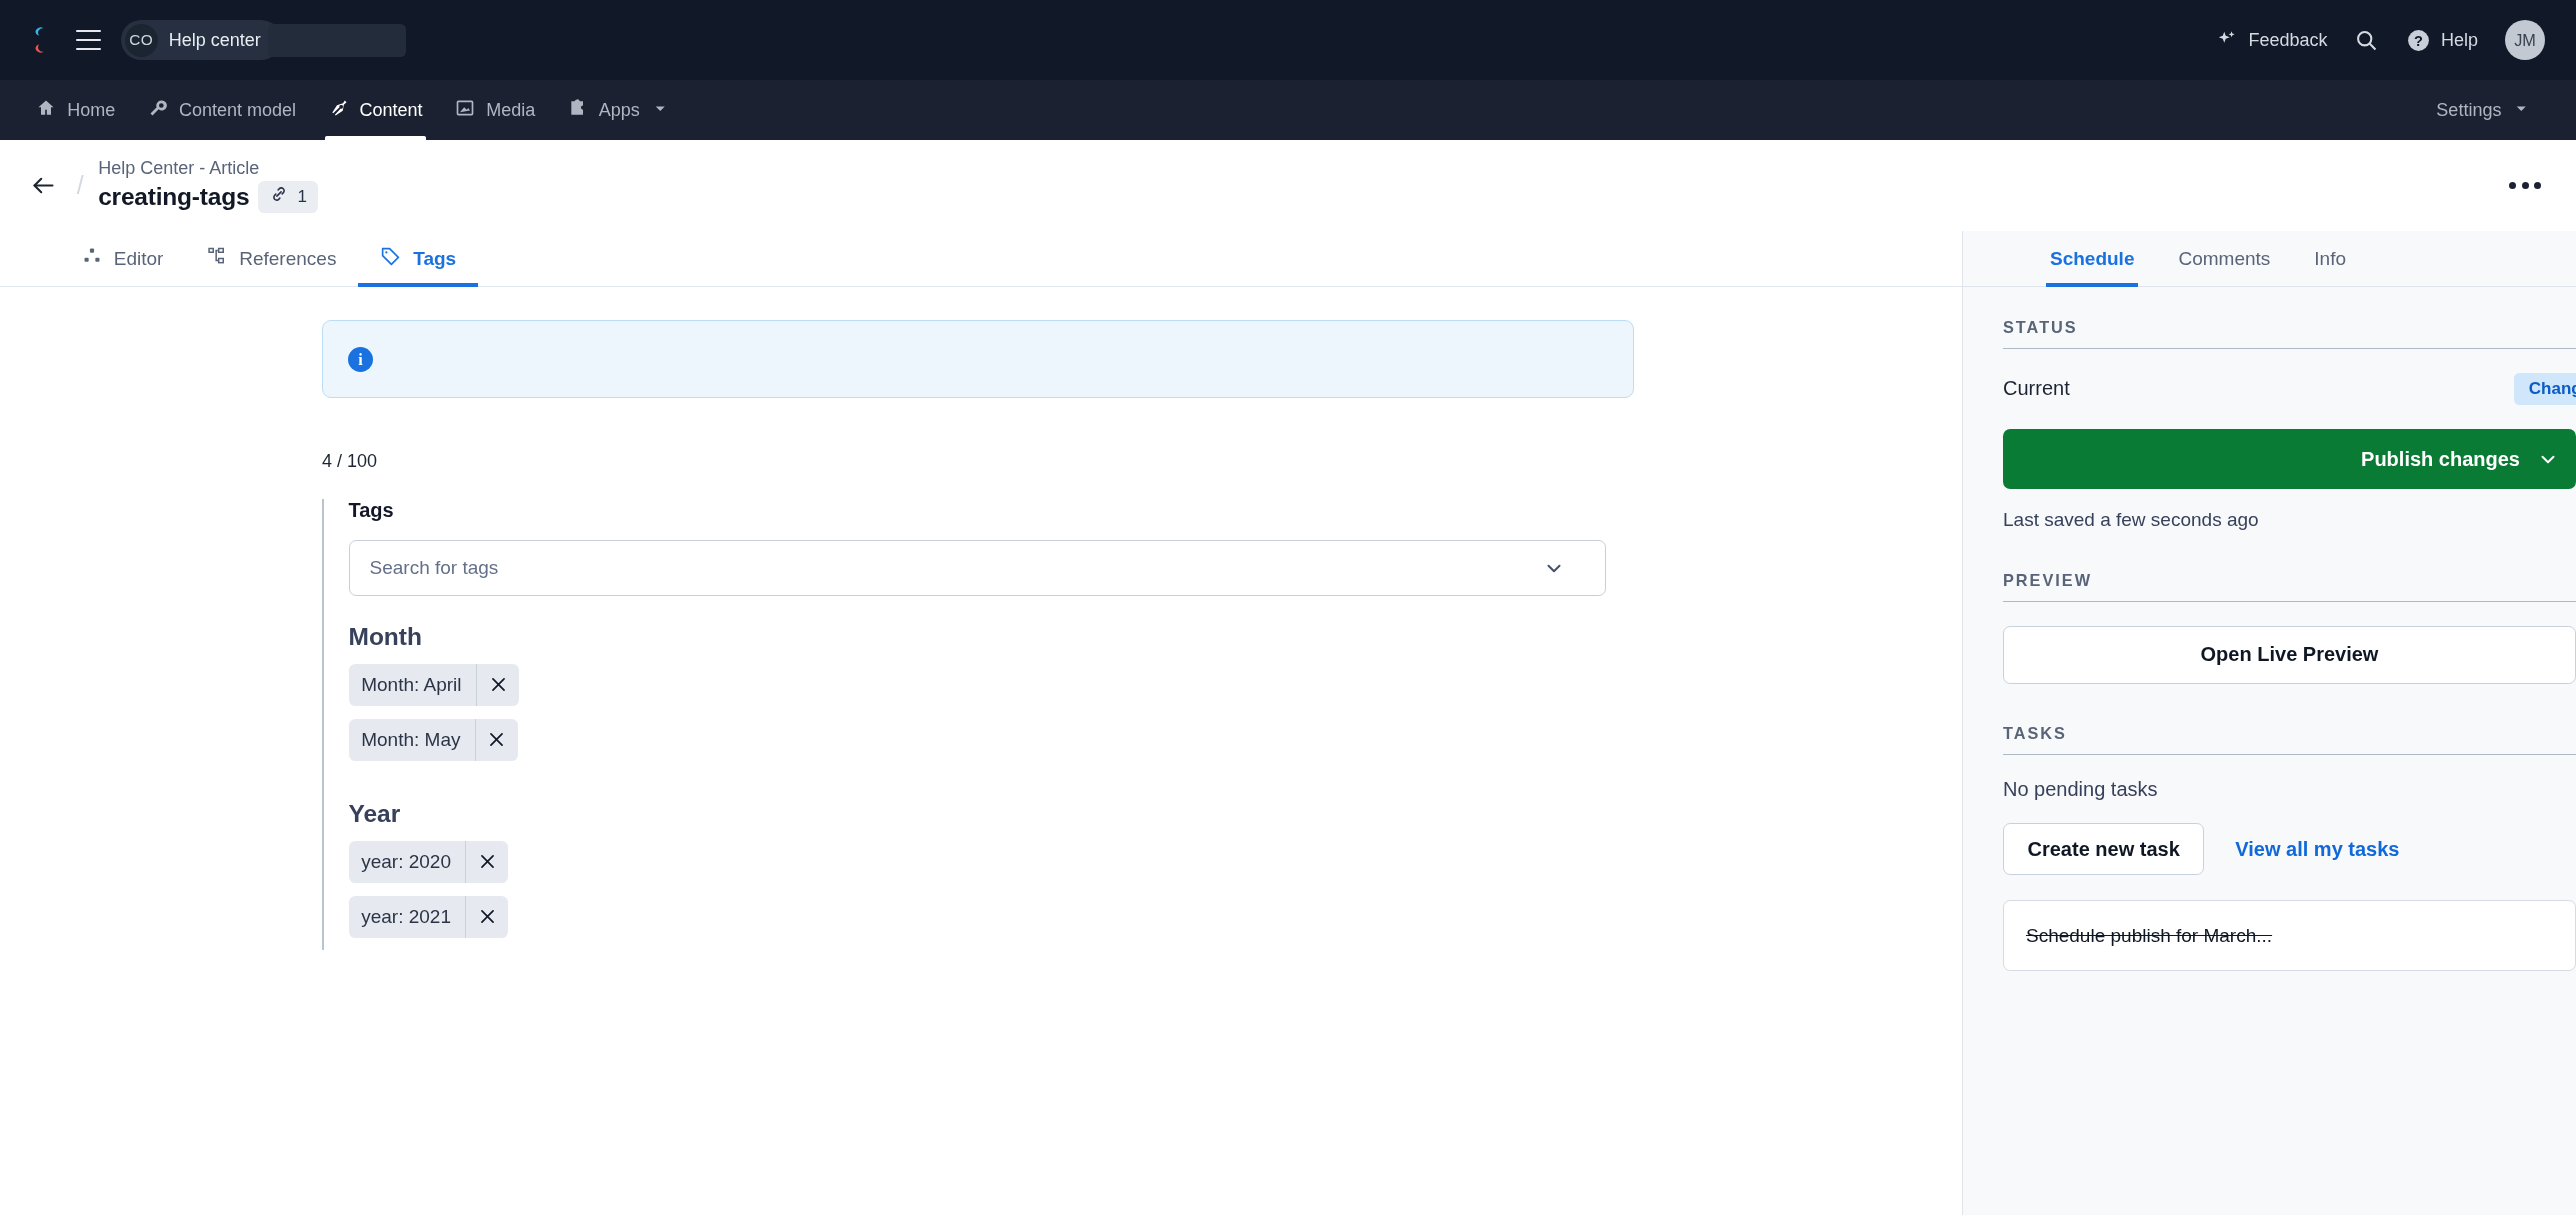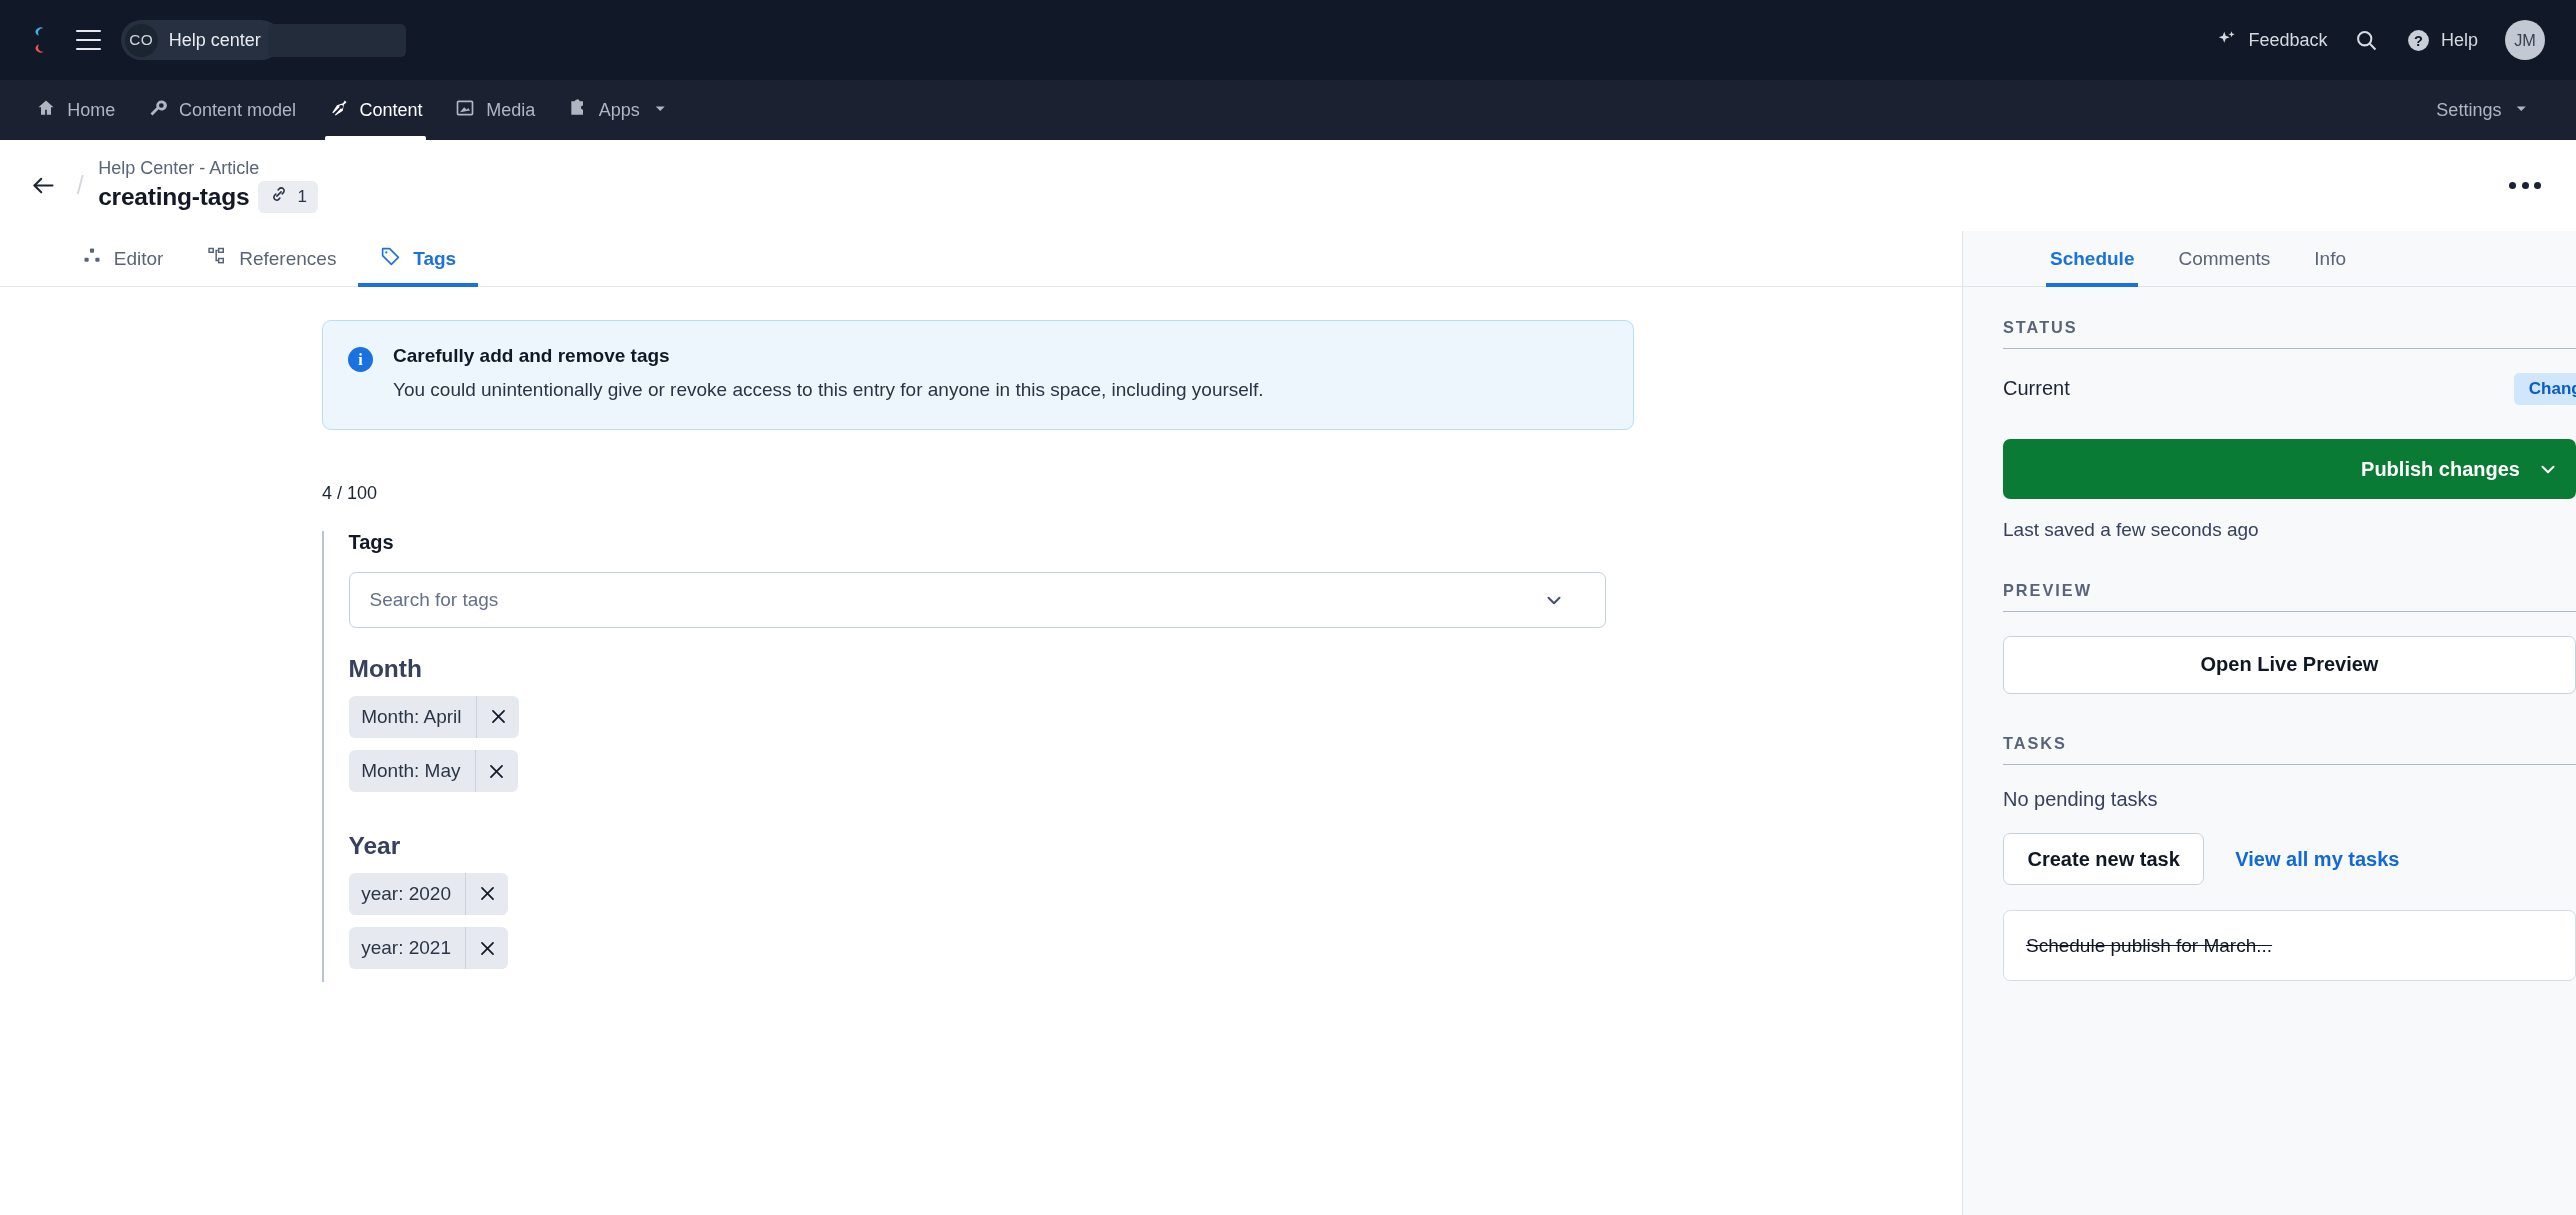--- a/index.html
+++ b/index.html
@@ -228,21 +228,21 @@
     content: ""; position: absolute; left: 18px; right: 18px; bottom: -0.9px;
     height: 3.6px; background: #1a72e0;
   }
 
   .side-body { padding: 31px 0 0 40px; position: relative; height: calc(100% - 56px); }
   .sec-head {
     font-size: 16.3px; letter-spacing: 2px; color: #5a6478; font-weight: bold;
     padding-bottom: 11px; border-bottom: 0.9px solid #aeb9c6;
     margin-bottom: 23.5px;
   }
-  .status-row { display: flex; align-items: center; margin-bottom: 34px; text-align: right; }
+  .status-row { display: flex; align-items: center; margin-bottom: 24px; text-align: right; }
   .status-label { font-size: 20px; color: #1d2534; }
   .status-badge {
     margin-left: auto;
     background: #cfe6fb; color: #0b5cc4;
     font-size: 17px; font-weight: bold;
     padding: 6.3px 14.5px; border-radius: 5.4px;
     position: relative; right: -40px;
   }
   .publish-btn {
     height: 60px; width: 100%;
@@ -457,24 +457,20 @@
               <circle cx="7.3" cy="7.3" r="1.3" fill="#1a72e0" stroke="none"></circle>
           </svg>
         </span>
         <span>Tags</span>
       </div>
     </div>
 
     <div class="main-scroll">
       <div class="note">
         <div class="note-icon">i</div>
-        <div>
-          <div class="note-title">Carefully add and remove tags</div>
-          <div class="note-body">You could unintentionally give or revoke access to this entry for anyone in this space, including yourself.</div>
-        </div>
       </div>
 
       <div class="counter">4 / 100</div>
 
       <div class="tags-block">
         <div class="tags-label">Tags</div>
 
         <div class="tag-search">
           <span class="tag-search-placeholder">Search for tags</span>
           <span class="tag-search-caret">

